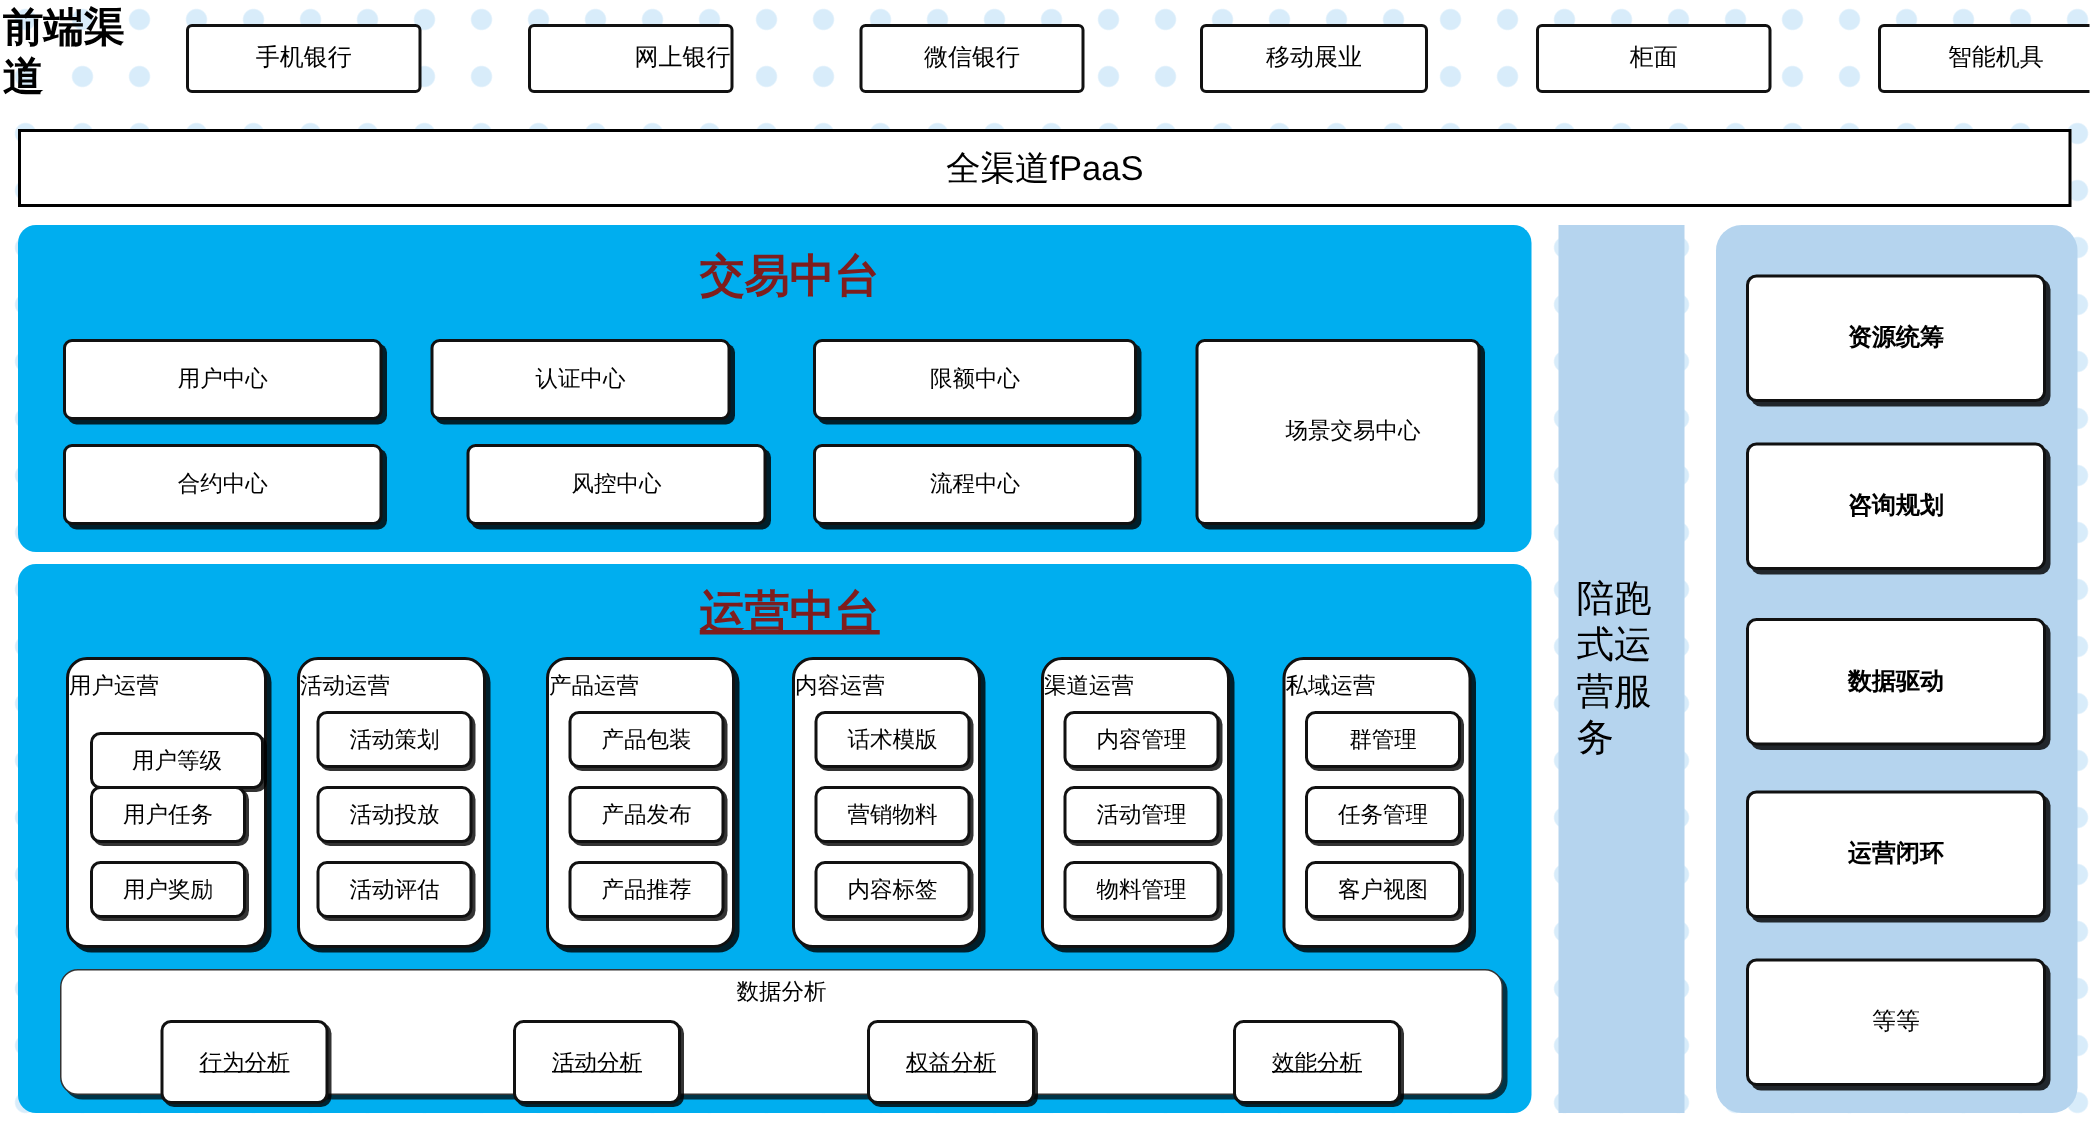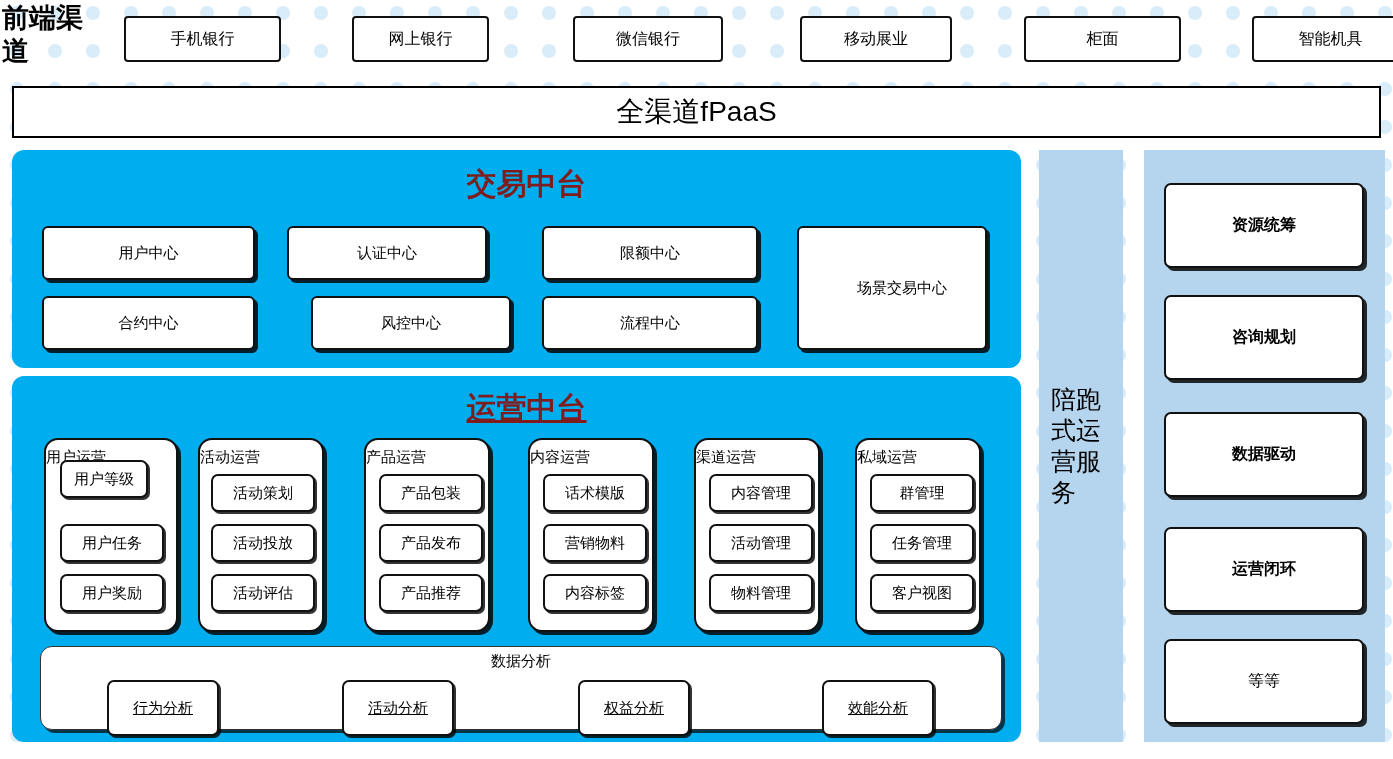--- a/index.html
+++ b/index.html
@@ -80,21 +80,21 @@
   #fpaas-bar {
     position: absolute;
     left: 12px; top: 86px;
     width: 1369px; height: 52px;
     border: 2.5px solid #000;
     background: #fff;
     box-sizing: border-box;
     display: flex;
     align-items: center;
     justify-content: center;
-    font-size: 28px;
+    font-size: 23px;
     font-weight: 400;
   }
 
   
   .cyan-panel {
     position: absolute;
     background: #00AEEF;
     border-radius: 12px;
     box-sizing: border-box;
   }
@@ -193,21 +193,21 @@
     line-height: 31px;
     text-align: left;
     width: 60px;
     word-break: break-all;
   }
   #capability-column {
     position: absolute;
     left: 1144px; top: 150px;
     width: 241px; height: 592px;
     background: #B5D4EE;
-    border-radius: 0;
+    border-radius: 17px;
     box-sizing: border-box;
   }
   .cap-item {
     position: absolute;
     left: 20px;
     width: 200px; height: 85px;
     background: #fff;
     border: 2.5px solid #111;
     border-radius: 7px;
     box-sizing: border-box;
@@ -225,21 +225,21 @@
 
 <div id="dot-backdrop"></div>
 
 <div id="canvas">
 
   <div id="channel-label">前端渠道</div>
 
   <div class="wbox channel-box" style="left:96px;  width:157px;">
     <span>手机银行</span>
   </div>
-  <div class="wbox channel-box" style="left:324px; width:137px;">
+  <div class="wbox channel-box" style="left:324px; width:137px;justify-content:flex-end;">
     <span>网上银行</span>
   </div>
   <div class="wbox channel-box" style="left:545px; width:150px;">
     <span>微信银行</span>
   </div>
   <div class="wbox channel-box" style="left:772px; width:152px;">
     <span>移动展业</span>
   </div>
   <div class="wbox channel-box" style="left:996px; width:157px;">
     <span>柜面</span>
@@ -278,21 +278,21 @@
     <div class="wbox shadow r6 trade-box" style="left:785px; top:76px; width:190px; height:124px;padding-left:20px;">
       <span>场景交易中心</span>
     </div>
   </div>
 
   <div class="cyan-panel" style="left:12px; top:376px; width:1009px; height:366px;">
     <div class="panel-title" style="top:12px;text-decoration:underline;">运营中台</div>
 
     <div class="op-col" style="left:32px; top:62px; width:134px; height:194px;">
       <div class="op-col-title">用户运营</div>
-      <div class="op-item" style="left:14px; top:20px; width:88px; height:38px;">
+      <div class="op-item" style="left:14px; top:48px; width:116px; height:38px;">
         <span>用户等级</span>
       </div>
       <div class="op-item" style="left:14px; top:84px; width:104px; height:38px;">
         <span>用户任务</span>
       </div>
       <div class="op-item" style="left:14px; top:134px; width:104px; height:38px;">
         <span>用户奖励</span>
       </div>
     </div>
 

